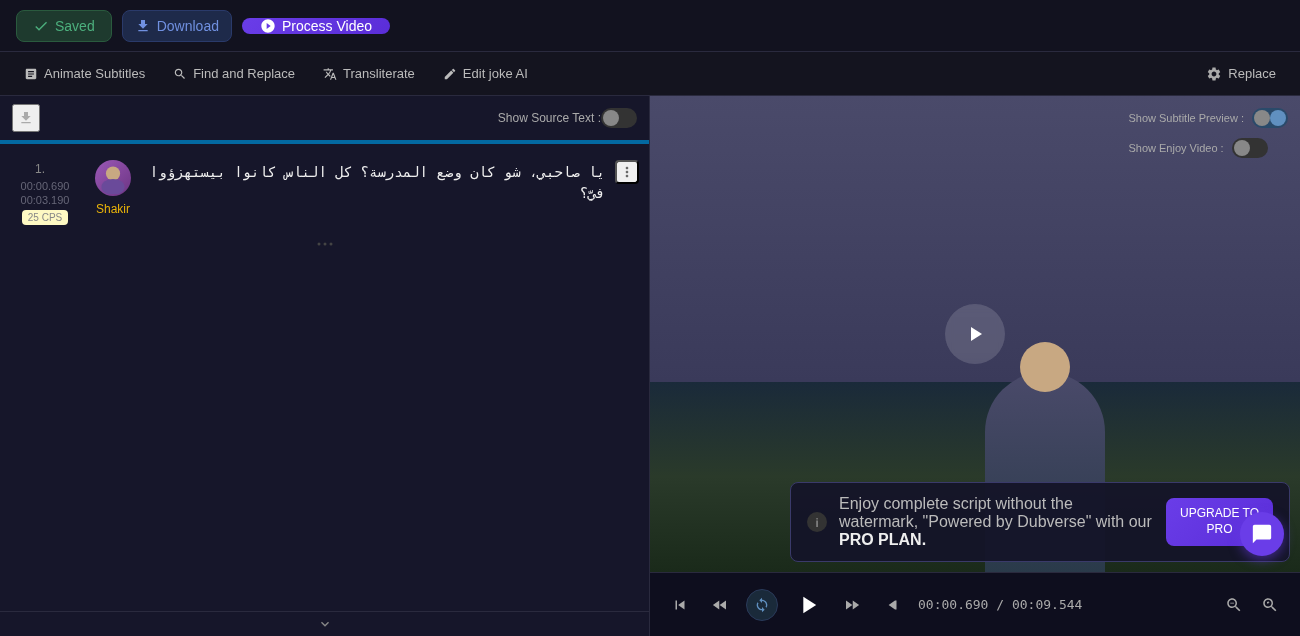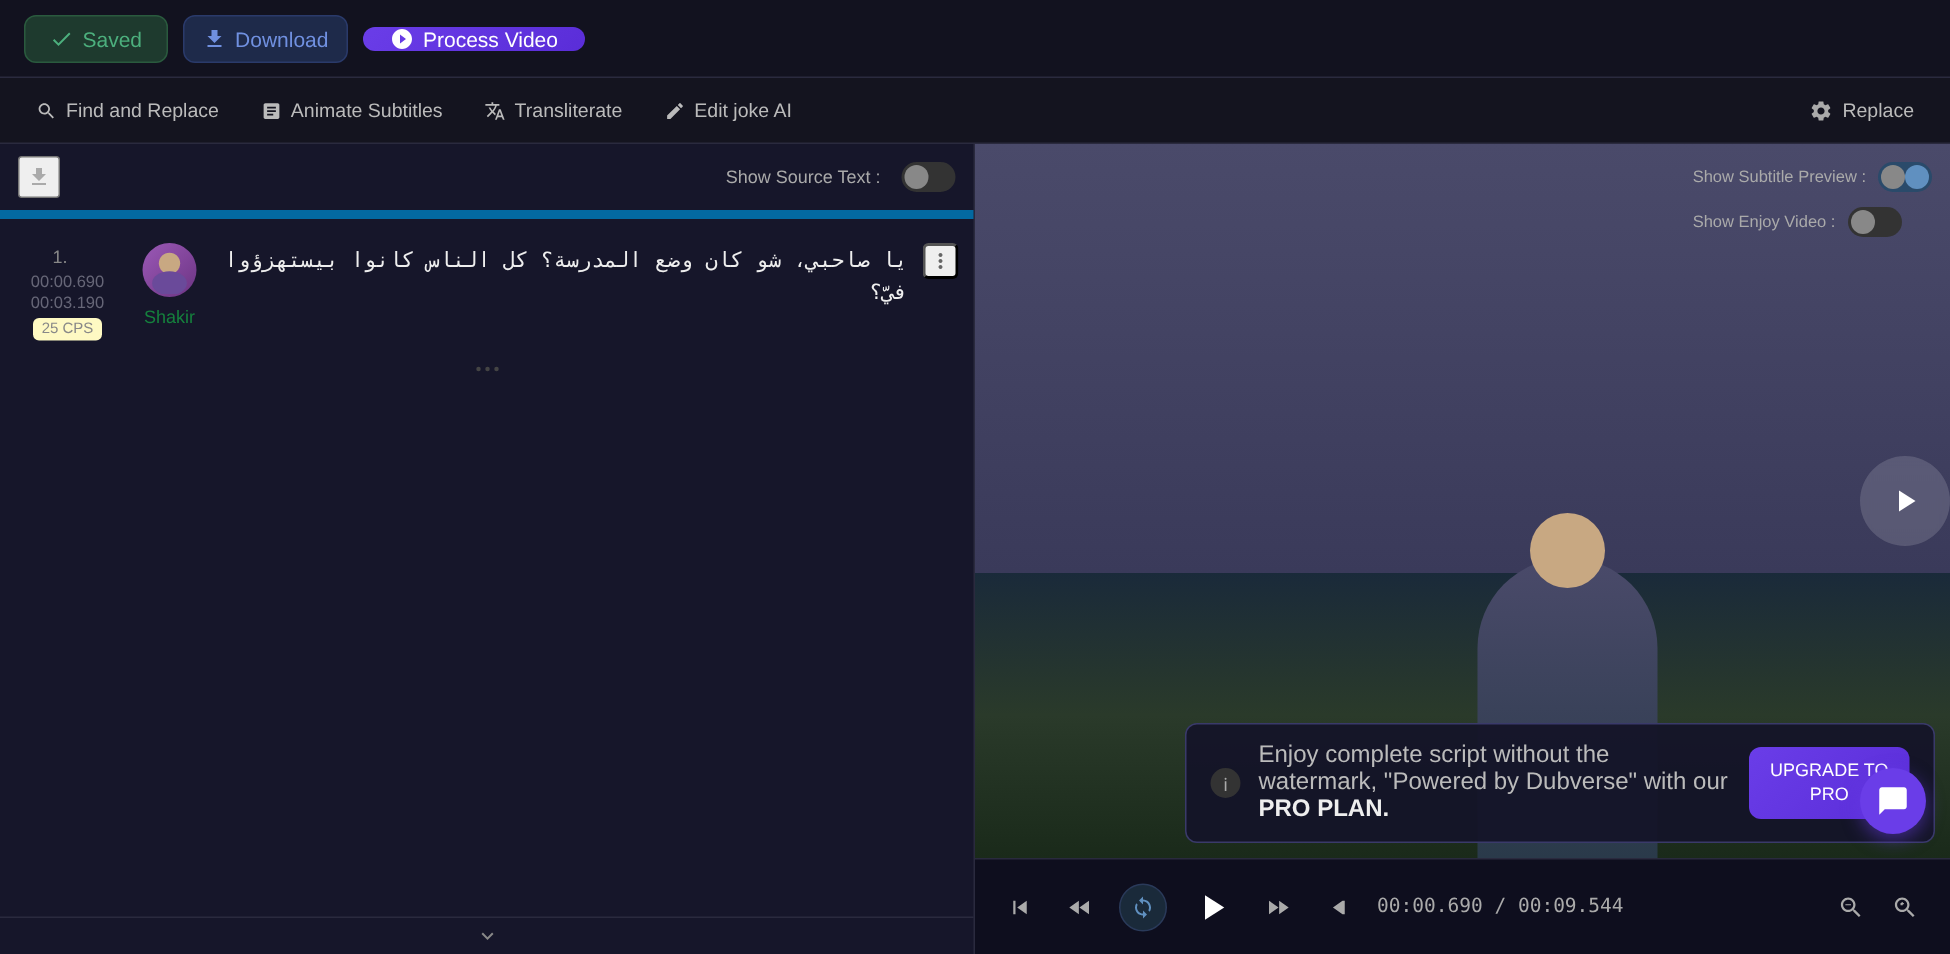--- a/index.html
+++ b/index.html
@@ -139,22 +139,22 @@
       display: flex;
       flex-direction: column;
       background: #16162a;
       border-right: 1px solid #2a2a3e;
     }
 
     .subtitle-toolbar {
       display: flex;
       align-items: center;
       padding: 8px 12px;
-      border-bottom: 6px solid #0369a1;
-      gap: 14px;
+      border-bottom: 4px solid #0369a1;
+      gap: 0;
     }
     .export-icon-btn {
       width: 28px;
       height: 28px;
       display: flex;
       align-items: center;
       justify-content: center;
       cursor: pointer;
       color: #aaa;
     }
@@ -212,21 +212,21 @@
       background: linear-gradient(135deg, #9b59b6, #6c3483);
       display: flex;
       align-items: center;
       justify-content: center;
       font-size: 14px;
       overflow: hidden;
       flex-shrink: 0;
     }
     .subtitle-name {
       font-size: 12px;
-      color: #15803d;
+      color: #eab308;
       text-align: center;
       margin-top: 2px;
     }
     .subtitle-text-area {
       flex: 1;
       background: transparent;
       border: none;
       color: #eee;
       font-size: 14px;
       direction: rtl;
@@ -281,21 +281,21 @@
       background: #13132a;
     }
 
     .video-container {
       position: relative;
       width: 100%;
       flex: 1;
       background: #000;
       display: flex;
       align-items: center;
-      justify-content: flex-end;
+      justify-content: center;
       overflow: hidden;
     }
     .video-play-overlay {
       position: absolute;
       width: 60px;
       height: 60px;
       background: rgba(255,255,255,0.15);
       border-radius: 50%;
       display: flex;
       align-items: center;
@@ -515,29 +515,29 @@
         <path d="M12 2C6.48 2 2 6.48 2 12s4.48 10 10 10 10-4.48 10-10S17.52 2 12 2zm-2 14.5v-9l6 4.5-6 4.5z"></path>
       </svg>
       <span>Process Video</span>
     </button>
   </div>
 </div>
 
 <div class="toolbar">
   <button class="toolbar-btn">
     <svg width="14" height="14" viewBox="0 0 24 24" fill="currentColor">
+      <path d="M19 3H5c-1.1 0-2 .9-2 2v14c0 1.1.9 2 2 2h14c1.1 0 2-.9 2-2V5c0-1.1-.9-2-2-2zm-5 14H7v-2h7v2zm3-4H7v-2h10v2zm0-4H7V7h10v2z"></path>
+    </svg>
+    <span>Animate Subtitles</span>
+  </button>
+  <button class="toolbar-btn">
+    <svg width="14" height="14" viewBox="0 0 24 24" fill="currentColor">
       <path d="M15.5 14h-.79l-.28-.27C15.41 12.59 16 11.11 16 9.5 16 5.91 13.09 3 9.5 3S3 5.91 3 9.5 5.91 16 9.5 16c1.61 0 3.09-.59 4.23-1.57l.27.28v.79l5 4.99L20.49 19l-4.99-5zm-6 0C7.01 14 5 11.99 5 9.5S7.01 5 9.5 5 14 7.01 14 9.5 11.99 14 9.5 14z"></path>
     </svg>
     <span>Find and Replace</span>
-  </button>
-  <button class="toolbar-btn">
-    <svg width="14" height="14" viewBox="0 0 24 24" fill="currentColor">
-      <path d="M19 3H5c-1.1 0-2 .9-2 2v14c0 1.1.9 2 2 2h14c1.1 0 2-.9 2-2V5c0-1.1-.9-2-2-2zm-5 14H7v-2h7v2zm3-4H7v-2h10v2zm0-4H7V7h10v2z"></path>
-    </svg>
-    <span>Animate Subtitles</span>
   </button>
   <button class="toolbar-btn">
     <svg width="14" height="14" viewBox="0 0 24 24" fill="currentColor">
       <path d="M12.87 15.07l-2.54-2.51.03-.03c1.74-1.94 2.98-4.17 3.71-6.53H17V4h-7V2H8v2H1v1.99h11.17C11.5 7.92 10.44 9.75 9 11.35 8.07 10.32 7.3 9.19 6.69 8h-2c.73 1.63 1.73 3.17 2.98 4.56l-5.09 5.02L4 19l5-5 3.11 3.11.76-2.04zM18.5 10h-2L12 22h2l1.12-3h4.75L21 22h2l-4.5-12zm-2.62 7l1.62-4.33L19.12 17h-3.24z"></path>
     </svg>
     <span>Transliterate</span>
   </button>
   <button class="toolbar-btn">
     <svg width="14" height="14" viewBox="0 0 24 24" fill="currentColor">
       <path d="M3 17.25V21h3.75L17.81 9.94l-3.75-3.75L3 17.25zM20.71 7.04c.39-.39.39-1.02 0-1.41l-2.34-2.34c-.39-.39-1.02-.39-1.41 0l-1.83 1.83 3.75 3.75 1.83-1.83z"></path>

